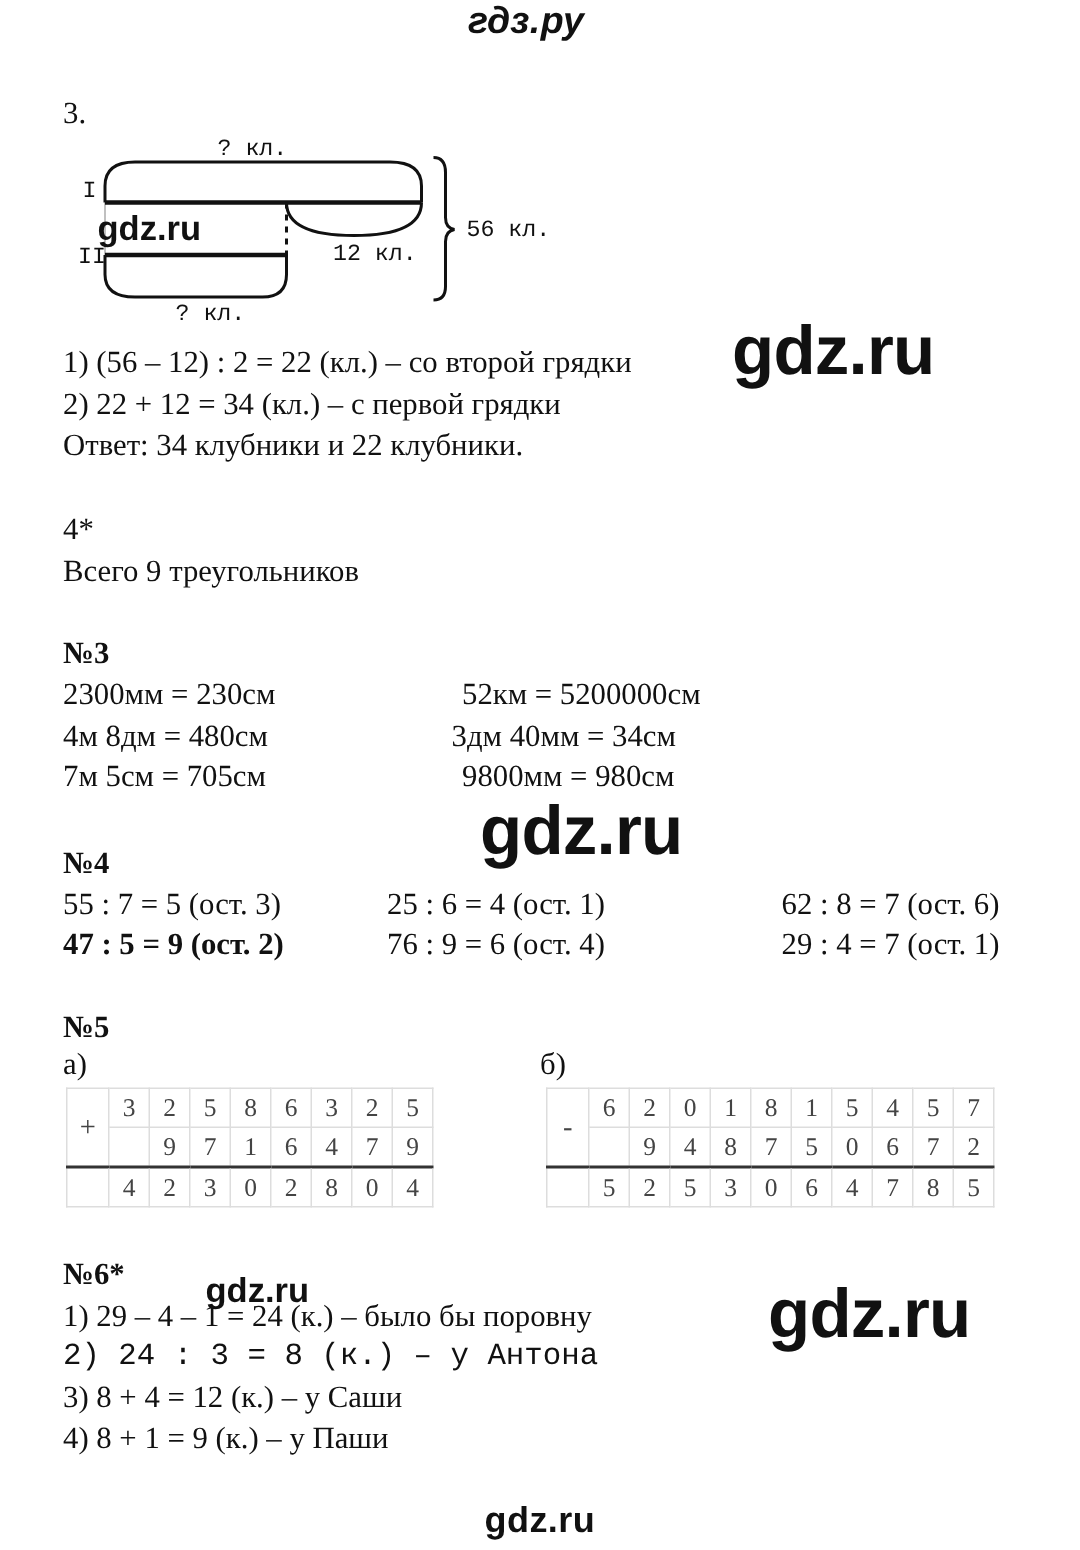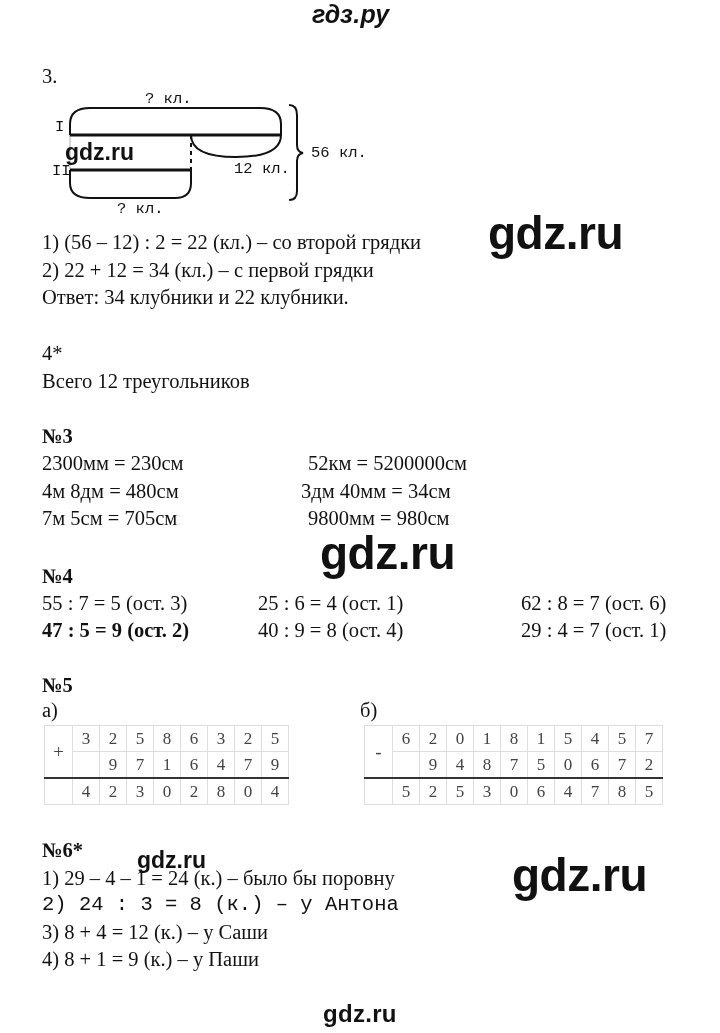--- a/index.html
+++ b/index.html
@@ -40,49 +40,49 @@
 
     <path d="M70 170 L70 183 Q70 198 90 198 L175 198 Q191 198 191 183 L191 170" fill="none" stroke="#111" stroke-width="2"></path>
 
     <line x1="70" y1="135" x2="70" y2="170" stroke="#111" stroke-width="1" opacity="0.35"></line>
 
     <path d="M289 105 Q297 105 297 115 L297 145 Q297 152 303 153 Q297 154 297 161 L297 191 Q297 200 289 200" fill="none" stroke="#111" stroke-width="2"></path>
   </svg>
   <div class="abs serif diag-lbl" style="left:145px; top:90px;">? кл.</div>
   <div class="abs serif diag-lbl" style="left:55px; top:118px;">I</div>
   <div class="abs serif diag-lbl" style="left:52px; top:162px;">II</div>
-  <div class="abs serif diag-lbl" style="left:222px; top:160px;margin-left:12px;">12 кл.</div>
+  <div class="abs serif diag-lbl" style="left:222px; top:160px;">12 кл.</div>
   <div class="abs serif diag-lbl" style="left:311px; top:144px;">56 кл.</div>
   <div class="abs serif diag-lbl" style="left:117px; top:200px;">? кл.</div>
   <div class="abs sans wm-small" style="left:65px; top:140px;">gdz.ru</div>
 </div>
 
 <div class="abs serif txt" style="left:42px; top:230px;">1) (56 – 12) : 2 = 22 (кл.) – со второй грядки</div>
 <div class="abs sans wm-big" style="left:488px; top:210px;">gdz.ru</div>
 <div class="abs serif txt" style="left:42px; top:258px;">2) 22 + 12 = 34 (кл.) – с первой грядки</div>
 <div class="abs serif txt" style="left:42px; top:285px;">Ответ: 34 клубники и 22 клубники.</div>
 
 <div class="abs serif txt" style="left:42px; top:341px;">4*</div>
-<div class="abs serif txt" style="left:42px; top:369px;">Всего 12 треугольников</div>
+<div class="abs serif txt" style="left:42px; top:369px;">Всего 9 треугольников</div>
 
 <div class="abs serif txt bold" style="left:42px; top:424px;">№3</div>
 <div class="abs serif txt" style="left:42px; top:451px;">2300мм = 230см</div>
 <div class="abs serif txt" style="left:42px; top:479px;">4м 8дм = 480см</div>
 <div class="abs serif txt" style="left:42px; top:506px;">7м 5см = 705см</div>
 <div class="abs serif txt" style="left:308px; top:451px;">52км = 5200000см</div>
 <div class="abs serif txt" style="left:301px; top:479px;">3дм 40мм = 34см</div>
 <div class="abs serif txt" style="left:308px; top:506px;">9800мм = 980см</div>
 
 <div class="abs sans wm-big" style="left:320px; top:530px;">gdz.ru</div>
 
 <div class="abs serif txt bold" style="left:42px; top:564px;">№4</div>
 <div class="abs serif txt" style="left:42px; top:591px;">55 : 7 = 5 (ост. 3)</div>
 <div class="abs serif txt" style="left:42px; top:618px;font-weight:bold;">47 : 5 = 9 (ост. 2)</div>
 <div class="abs serif txt" style="left:258px; top:591px;">25 : 6 = 4 (ост. 1)</div>
-<div class="abs serif txt" style="left:258px; top:618px;">40 : 9 = 8 (ост. 4)</div>
+<div class="abs serif txt" style="left:258px; top:618px;">76 : 9 = 6 (ост. 4)</div>
 <div class="abs serif txt" style="left:521px; top:591px;">62 : 8 = 7 (ост. 6)</div>
 <div class="abs serif txt" style="left:521px; top:618px;">29 : 4 = 7 (ост. 1)</div>
 
 <div class="abs serif txt bold" style="left:42px; top:673px;">№5</div>
 <div class="abs serif txt" style="left:42px; top:698px;">а)</div>
 <div class="abs serif txt" style="left:360px; top:698px;">б)</div>
 
 <table class="calc" style="left:44px; top:725px;">
   <tbody>
       <tr>

